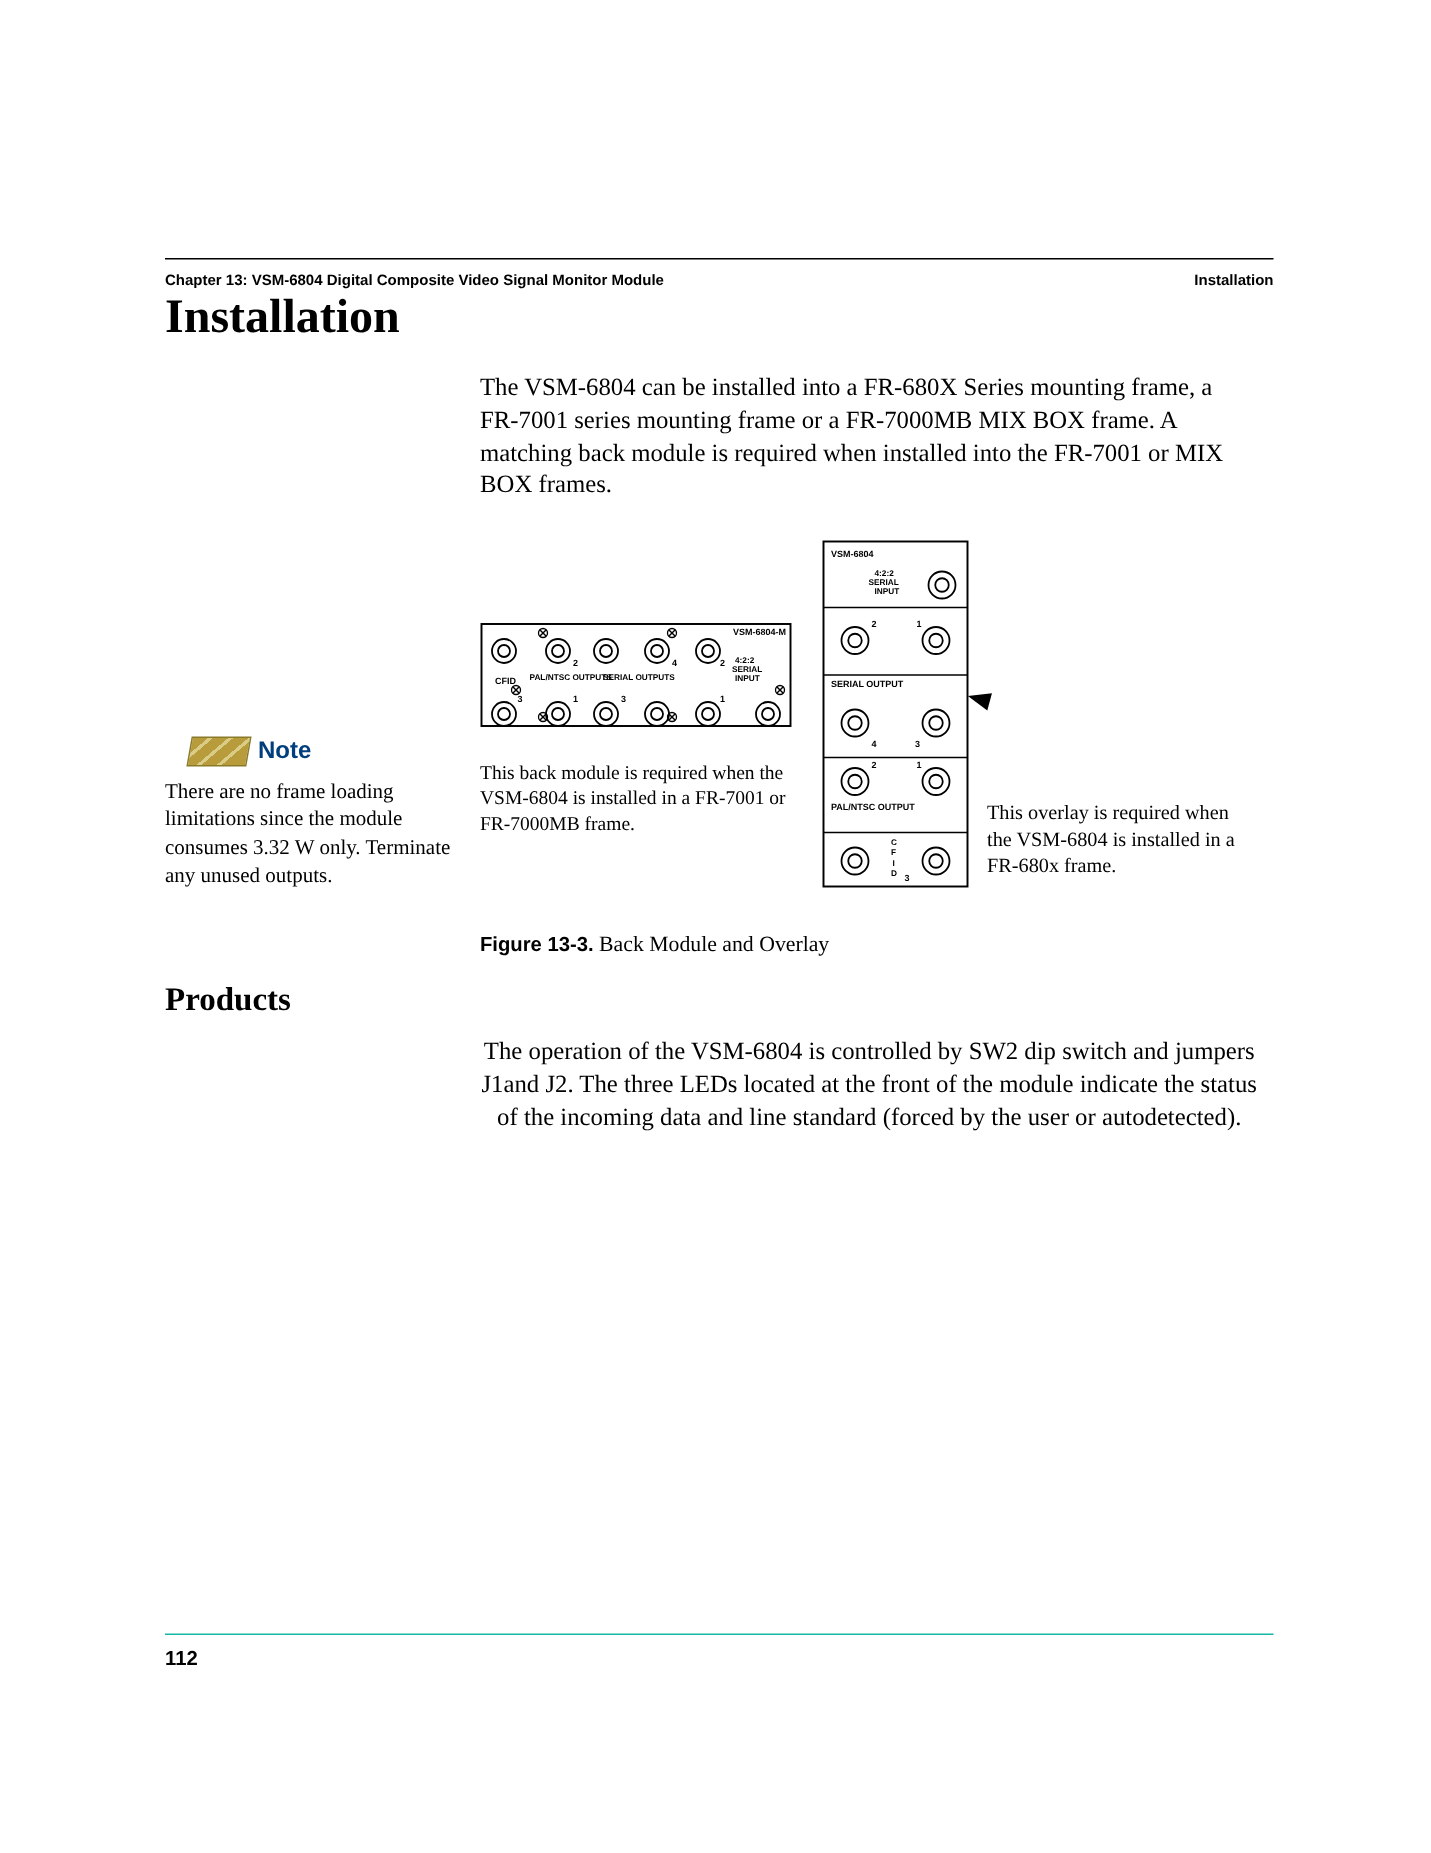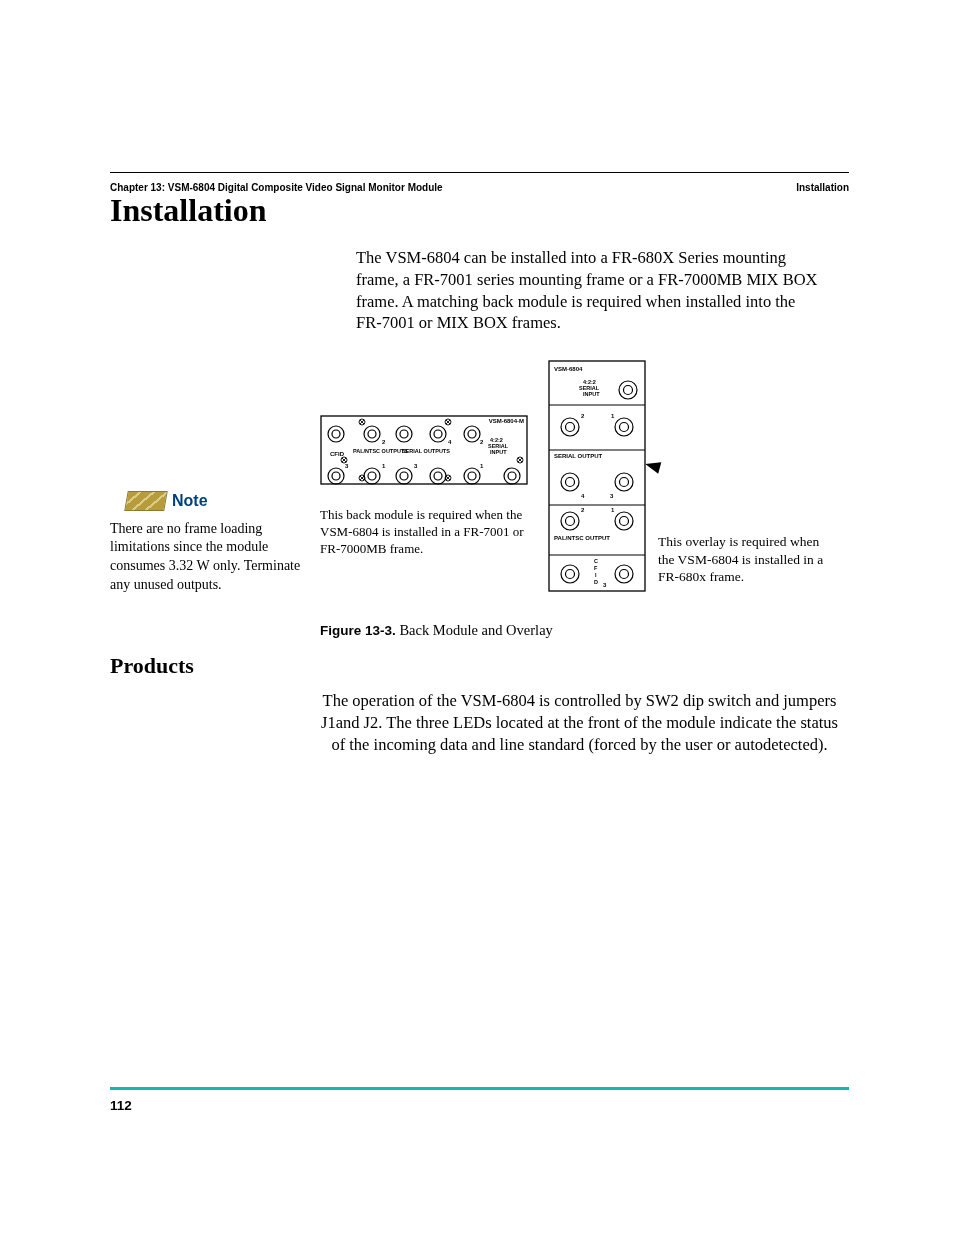--- a/index.html
+++ b/index.html
@@ -46,21 +46,20 @@
     margin: 0;
   }
   .intro-para {
     position: absolute;
     top: 247px;
     left: 320px;
     right: 130px;
     font-size: 16.5px;
     line-height: 1.32;
     font-family: "Minion Pro", Georgia, serif;
-    margin-left: 36px;
   }
 
   
   .note-box {
     position: absolute;
     top: 490px;
     left: 110px;
     width: 195px;
     font-family: Georgia, serif;
     font-size: 14px;
@@ -144,21 +143,21 @@
     font-size: 16.5px;
     line-height: 1.32;
     text-align: center;
   }
 
   .footer {
     position: absolute;
     left: 110px;
     right: 105px;
     bottom: 122px;
-    border-top: 3px solid #14b8a6;
+    border-top: 1px solid #14b8a6;
     padding-top: 8px;
     display: flex;
     justify-content: space-between;
     font-family: Arial, sans-serif;
     font-weight: 700;
     font-size: 13.5px;
   }
 
   .tiny { font-family: Arial, sans-serif; font-size: 6px; font-weight:700; }
   .tiny2 { font-family: Arial, sans-serif; font-size: 5.5px; font-weight:700; }

